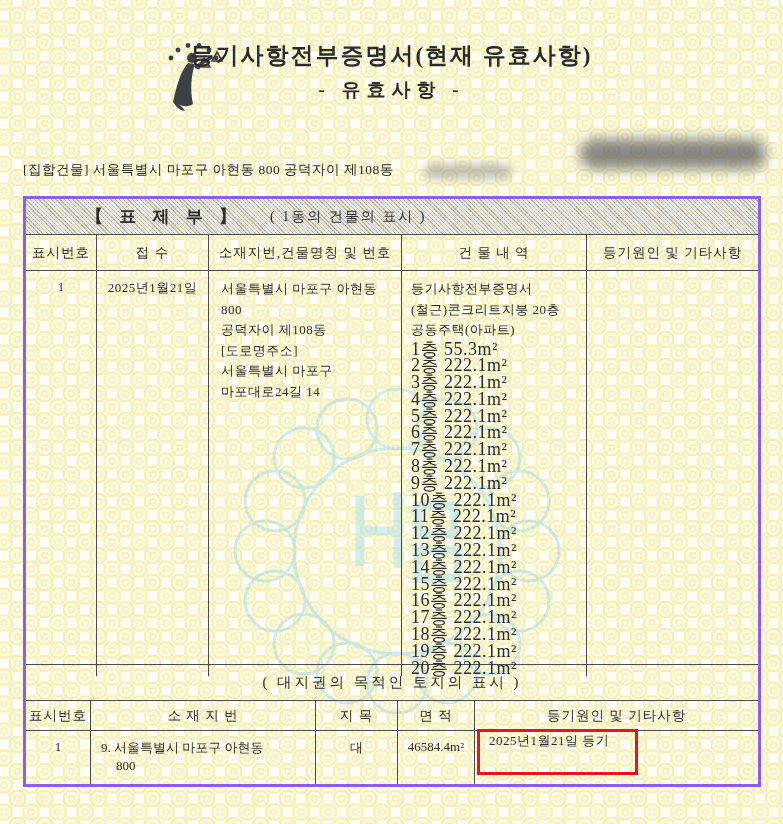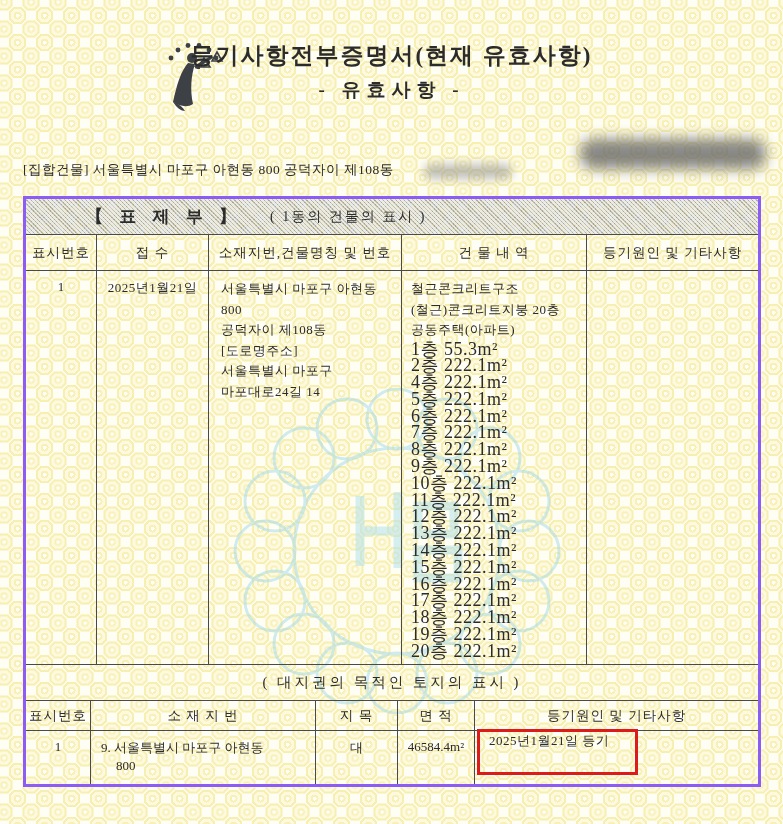--- a/index.html
+++ b/index.html
@@ -138,27 +138,28 @@
     <div class="c top cell-address">
         <div>서울특별시 마포구 아현동</div>
         <div>800</div>
         <div>공덕자이 제108동</div>
         <div>[도로명주소]</div>
         <div>서울특별시 마포구</div>
         <div>마포대로24길 14</div>
       </div>
     <div class="c top">
       <div class="bldg-head">
-          <div>철근콘크리트구조</div>
+          <div>등기사항전부증명서</div>
           <div>(철근)콘크리트지붕 20층</div>
           <div>공동주택(아파트)</div>
         </div>
       <div class="floors">
           <div>1층 55.3m²</div>
           <div>2층 222.1m²</div>
+          <div>3층 222.1m²</div>
           <div>4층 222.1m²</div>
           <div>5층 222.1m²</div>
           <div>6층 222.1m²</div>
           <div>7층 222.1m²</div>
           <div>8층 222.1m²</div>
           <div>9층 222.1m²</div>
           <div>10층 222.1m²</div>
           <div>11층 222.1m²</div>
           <div>12층 222.1m²</div>
           <div>13층 222.1m²</div>

